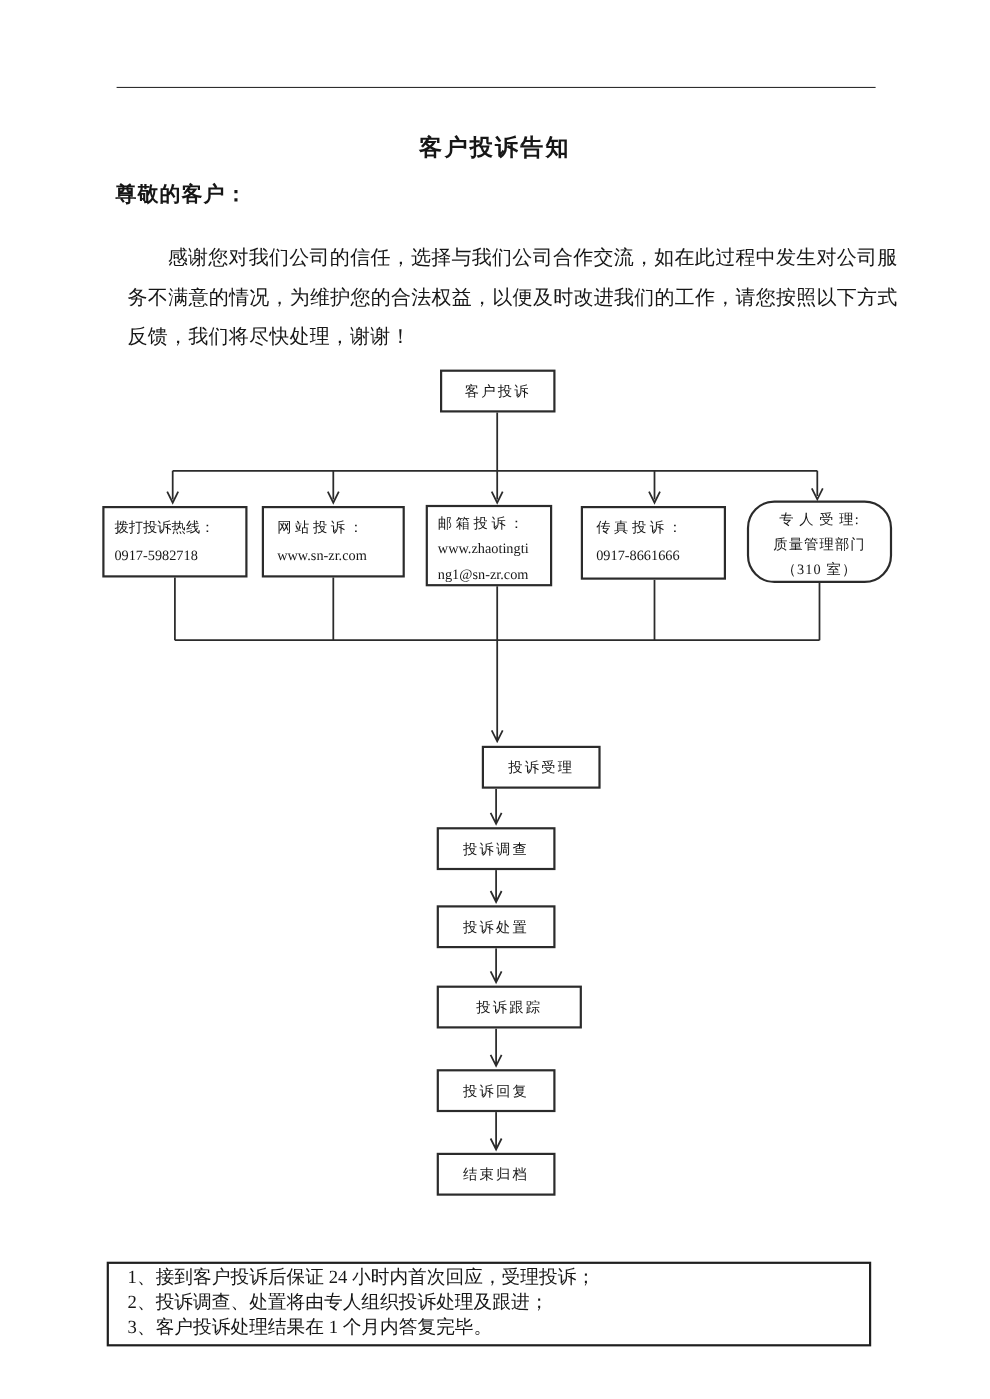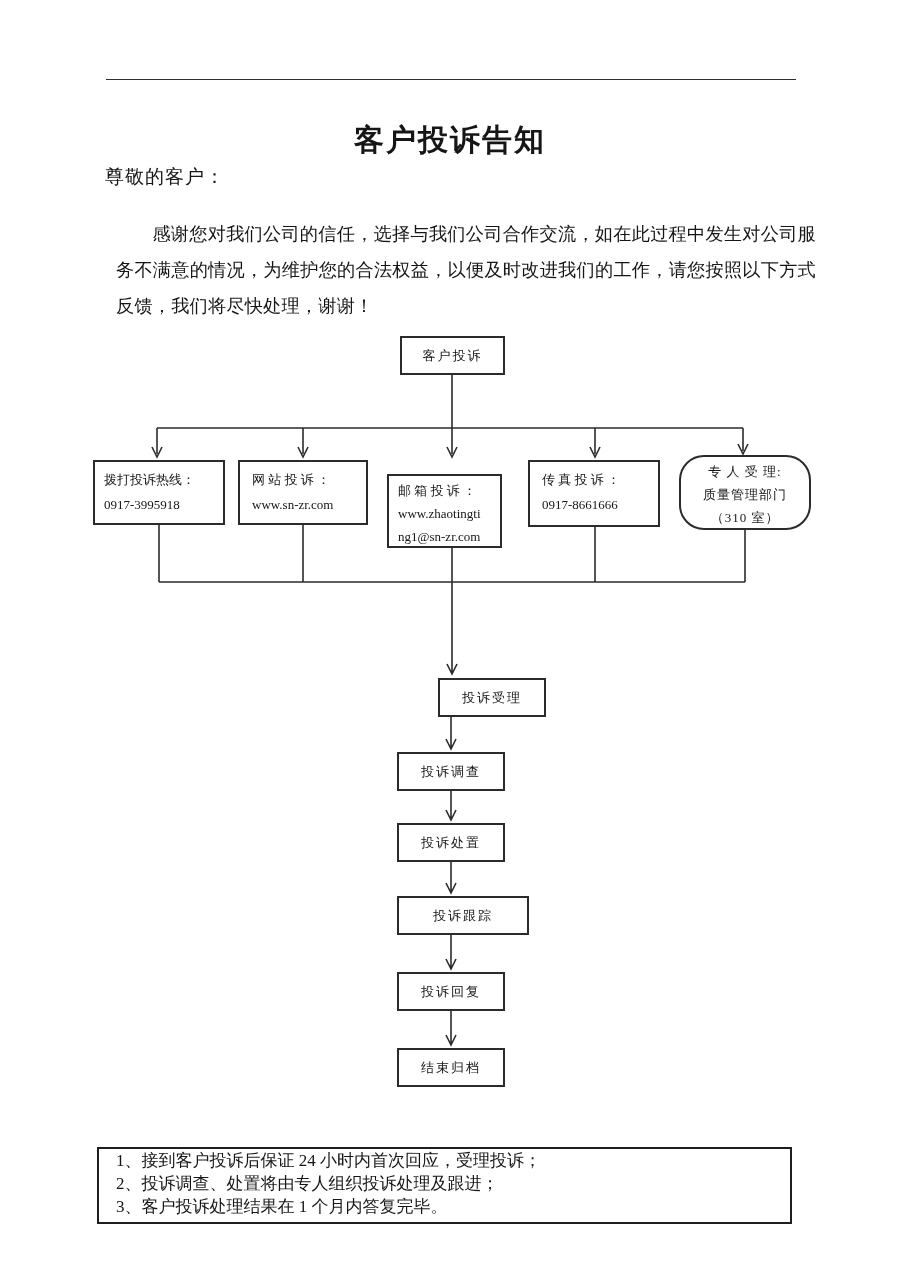--- a/index.html
+++ b/index.html
@@ -8,25 +8,25 @@
     background:#ffffff;overflow:hidden;
     font-family:"Liberation Serif","DejaVu Serif",serif;
     color:#161616;
   }
   .top-rule{
     position:absolute;left:106px;top:79px;width:690px;height:0;
     border-top:1.6px solid #2e2e2e;
   }
   .title{
     position:absolute;left:0;top:120px;width:900px;margin:0;
-    text-align:center;font-size:30px;font-weight:bold;letter-spacing:2px;
+    text-align:center;font-size:21px;font-weight:bold;letter-spacing:2px;
   }
   .salutation{
     position:absolute;left:105px;top:164px;margin:0;
-    font-size:19px;letter-spacing:1px;
+    font-size:19px;letter-spacing:1px;font-weight:bold;
   }
   .intro{
     position:absolute;left:116px;top:216px;width:700px;margin:0;
     font-size:18.2px;line-height:36px;text-align:justify;
     text-indent:2em;letter-spacing:0.2px;
   }
   .flow-svg{position:absolute;left:0;top:0;pointer-events:none;}
   .node{
     position:absolute;box-sizing:border-box;background:#fff;
     border:2px solid #2b2b2b;font-size:13px;line-height:25px;
@@ -75,29 +75,29 @@
       <path d="M451 862 V892 M446 883 L451 893 L456 883"></path>
       <path d="M451 935 V968 M446 959 L451 969 L456 959"></path>
       <path d="M451 1011 V1044 M446 1035 L451 1045 L456 1035"></path>
     </g>
   </svg>
 
   <div class="node center" style="left:400px;top:336px;width:105px;height:39px;">客户投诉</div>
 
   <div class="node ch" style="left:93px;top:460px;width:132px;height:65px;">
     <span>拨打投诉热线：</span>
-    <span>0917-3995918</span>
+    <span>0917-5982718</span>
   </div>
 
   <div class="node ch" style="left:238px;top:460px;width:130px;height:65px;padding-left:12px;">
     <span>网 站 投 诉 ：</span>
     <span>www.sn-zr.com</span>
   </div>
 
-  <div class="node ch ch3" style="left:387px;top:474px;width:115px;height:74px;">
+  <div class="node ch ch3" style="left:387px;top:459px;width:115px;height:74px;">
     <span>邮 箱 投 诉 ：</span>
     <span>www.zhaotingti</span>
     <span>ng1@sn-zr.com</span>
   </div>
 
   <div class="node ch" style="left:528px;top:460px;width:132px;height:67px;padding-left:12px;">
     <span>传 真 投 诉 ：</span>
     <span>0917-8661666</span>
   </div>
 

